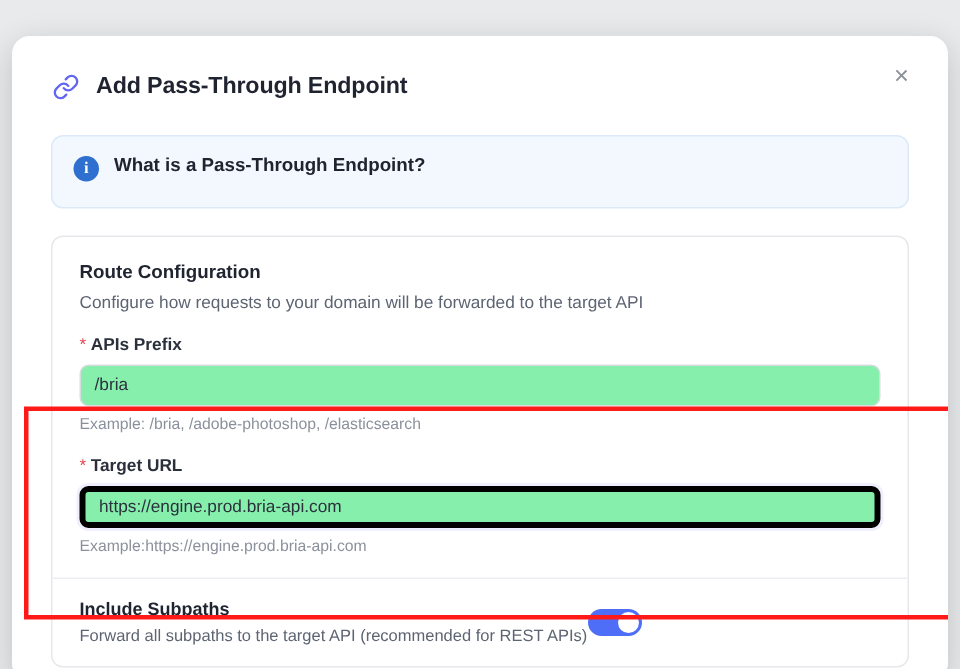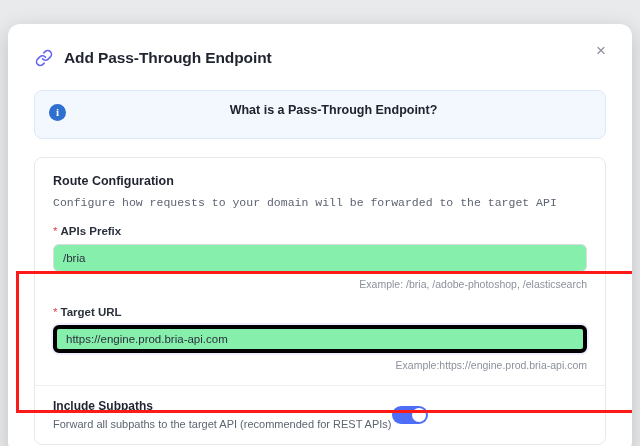--- a/index.html
+++ b/index.html
@@ -81,21 +81,21 @@
     font-size: 11px;
     font-weight: bold;
     line-height: 17px;
     text-align: center;
     flex: 0 0 auto;
     margin-right: 10px;
     margin-top: 1px;
     font-family: "Liberation Serif", serif;
   }
 
-  .info-body { flex: 1 1 auto; text-align: center; }
+  .info-body { flex: 1 1 auto; }
 
   .info-title {
     font-size: 12.5px;
     font-weight: bold;
     color: #20242e;
     margin-bottom: 7px;
   }
 
   .info-text {
     font-size: 11.5px;
@@ -117,21 +117,20 @@
   .section-title {
     font-size: 12.5px;
     font-weight: bold;
     color: #1f2430;
   }
 
   .section-sub {
     font-size: 11.5px;
     color: #5d6472;
     margin-top: 8px;
-    font-family: Liberation Mono, monospace;
   }
 
   .field-group { margin-top: 16px; }
 
   .field-label {
     font-size: 11.5px;
     color: #2b313c;
     font-weight: bold;
     margin-bottom: 7px;
   }
@@ -160,21 +159,20 @@
 
   .text-input.focused {
     border: 4px solid #000000;
     box-shadow: 0 0 0 2px rgba(122,127,240,0.12);
   }
 
   .hint {
     font-size: 10.5px;
     color: #8b919c;
     margin-top: 6px;
-    text-align: right;
   }
 
   .highlight-box {
     position: absolute;
     left: 8px;
     top: 247px;
     width: 622px;
     height: 142px;
     border: 3px solid #ff1a1a;
     box-sizing: border-box;

